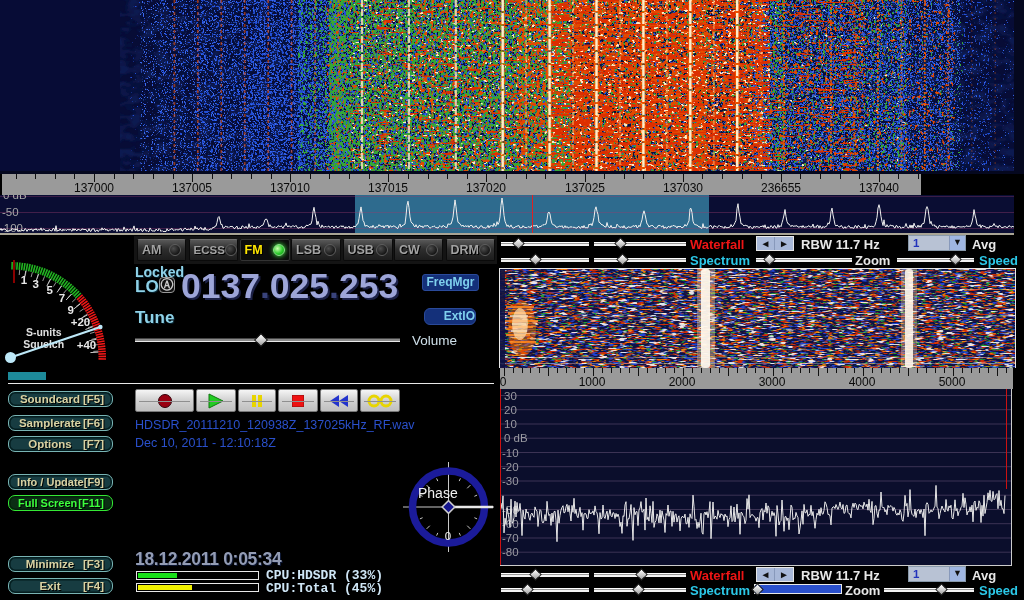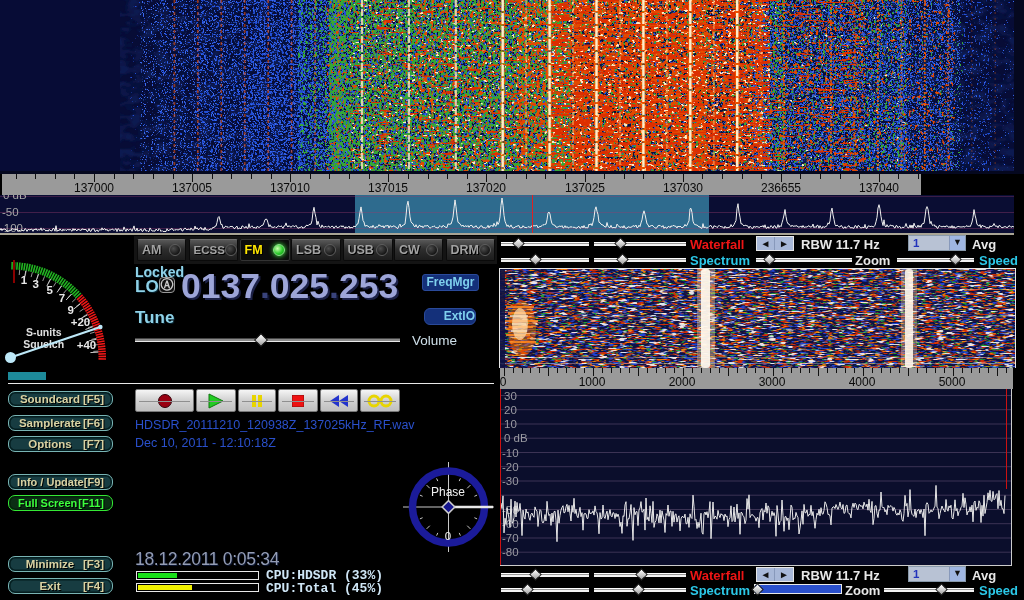--- a/index.html
+++ b/index.html
@@ -660,24 +660,24 @@
         <line x1="37.8" y1="77.9" x2="36.6" y2="80.6"></line>
         <line x1="59.2" y1="77.9" x2="60.4" y2="80.6"></line>
         <line x1="74.4" y1="41.3" x2="77.1" y2="40.1"></line>
         <line x1="22.6" y1="41.3" x2="19.9" y2="40.1"></line>
         <line x1="22.6" y1="62.7" x2="19.9" y2="63.9"></line>
         <line x1="74.4" y1="62.7" x2="77.1" y2="63.9"></line>
   </g>
   <line x1="48.5" y1="52" x2="93" y2="52" stroke="#e8e8e8" stroke-width="2.5"></line>
   <rect x="44" y="47.5" width="9" height="9" fill="#17178e" stroke="#cccccc" stroke-width="1.5" transform="rotate(45 48.5 52)"></rect>
 </svg>
-<div class="abs" style="left:418px;top:485px;width:60px;text-align:center;font-size:12px;color:#f0f0f0">Phase</div>
+<div class="abs" style="left:418px;top:485px;width:60px;font-size:14px;color:#f0f0f0">Phase</div>
 <div class="abs" style="left:418px;top:530px;width:60px;text-align:center;font-size:11.5px;color:#f0f0f0">0</div>
 
-<div class="abs" style="left:135px;top:549px;font-size:17.5px;font-weight:normal;color:#939cb4;text-shadow:1px 1px 0 #0a1430;letter-spacing:-0.3px">18.12.2011 0:05:34</div>
+<div class="abs" style="left:135px;top:549px;font-size:17.5px;font-weight:bold;color:#939cb4;text-shadow:1px 1px 0 #0a1430;letter-spacing:-0.3px">18.12.2011 0:05:34</div>
 <div class="abs" style="left:136px;top:571px;width:123px;height:9px;border:1px solid #e8e8e8">
   <div class="abs" style="left:1px;top:1px;width:39px;height:5px;background:#1ae11a"></div>
 </div>
 <div class="abs" style="left:136px;top:583px;width:123px;height:9px;border:1px solid #e8e8e8">
   <div class="abs" style="left:1px;top:1px;width:54px;height:5px;background:#f0f000"></div>
 </div>
 <div class="abs" style="left:266px;top:568px;font-size:13px;font-weight:bold;font-family:'Liberation Mono',monospace;color:#cfe6f6">CPU:HDSDR (33%)</div>
 <div class="abs" style="left:266px;top:581px;font-size:13px;font-weight:bold;font-family:'Liberation Mono',monospace;color:#cfe6f6">CPU:Total (45%)</div>
 <div class="slider" style="left:501px;top:242px;width:88px"></div>
 <div class="thumb" style="left:514px;top:239px"></div>

